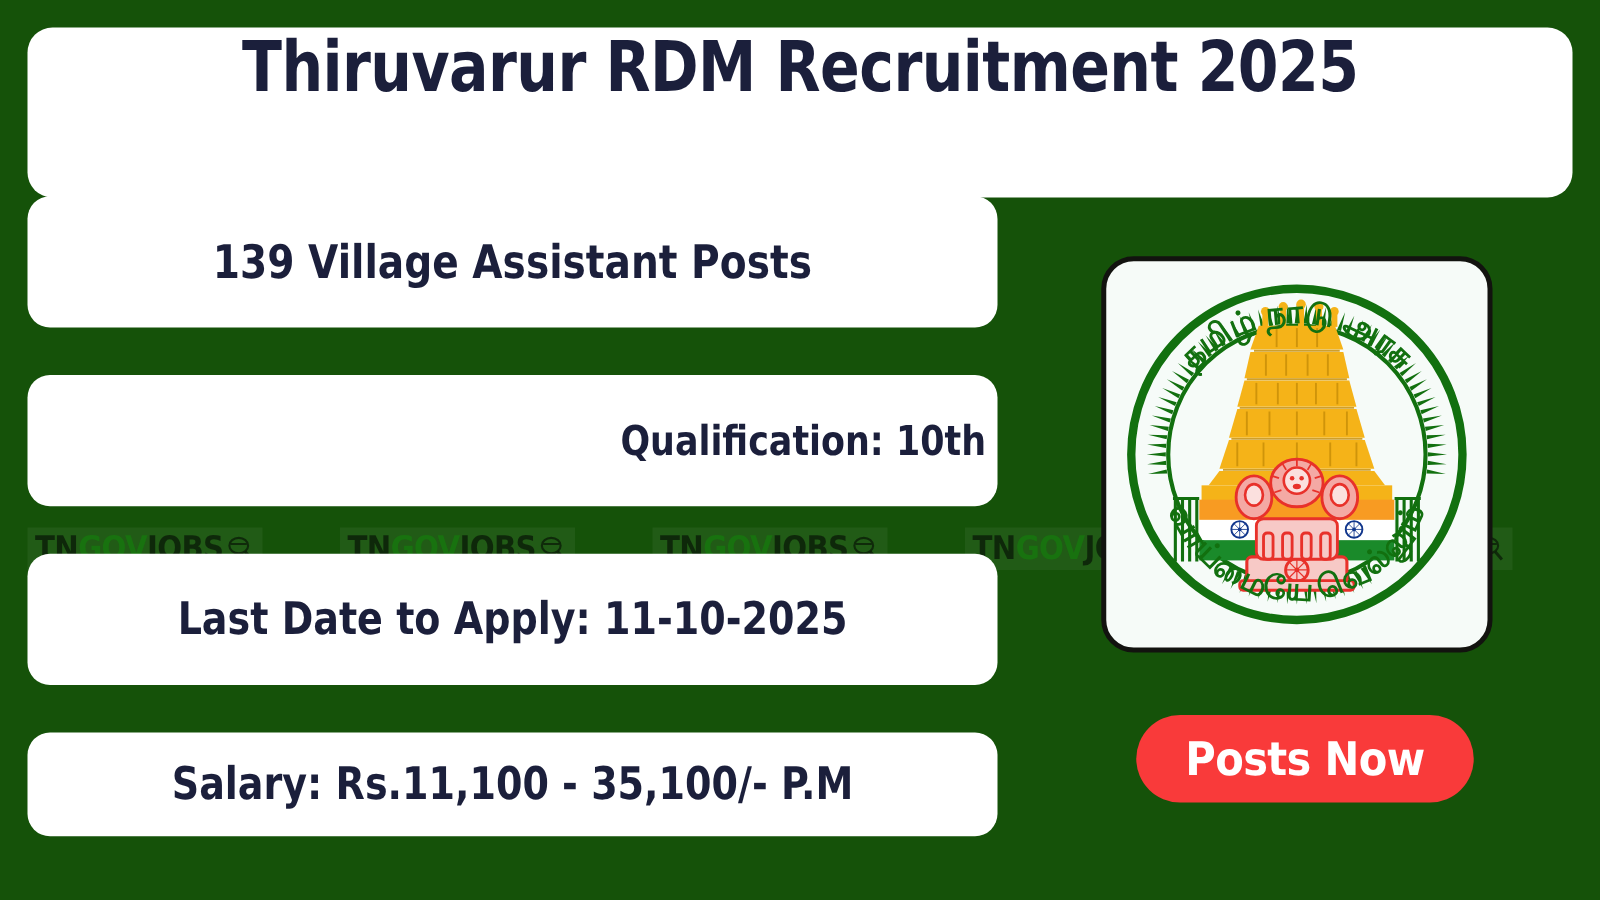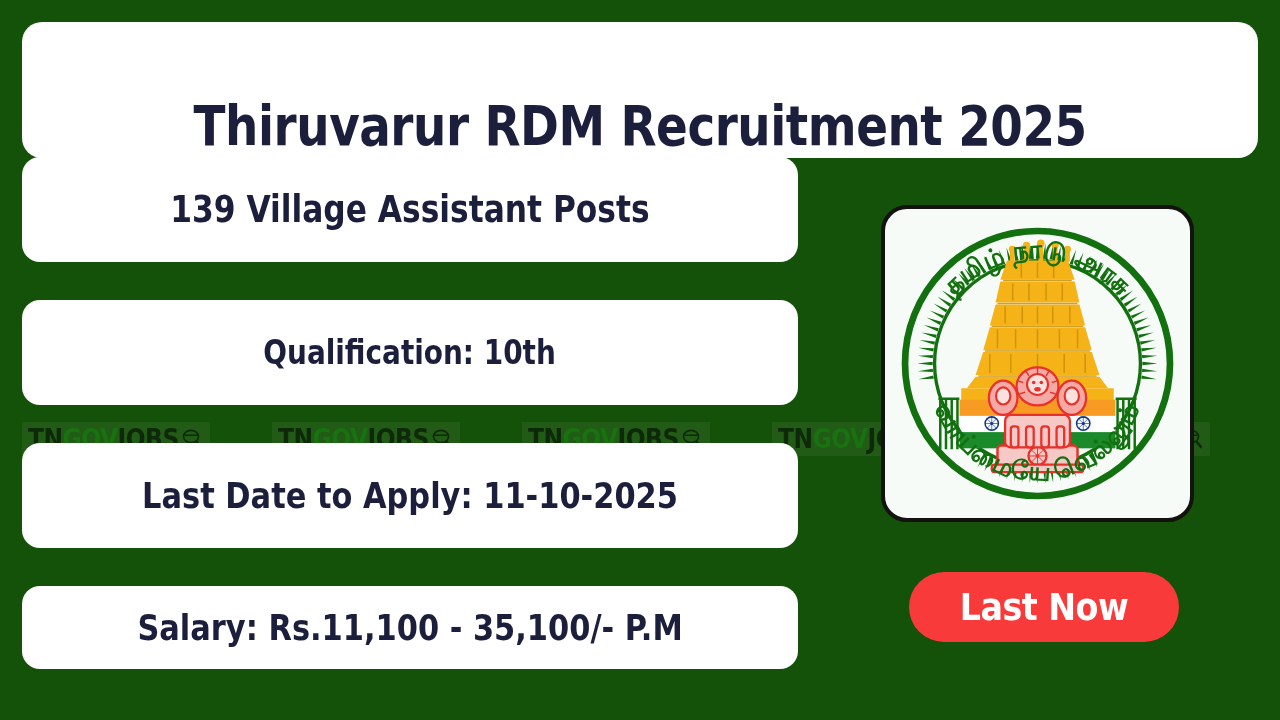--- a/index.html
+++ b/index.html
@@ -6,42 +6,42 @@
   body{
     width:1280px;height:720px;overflow:hidden;
     background:#155209;
     font-family:"Liberation Sans", sans-serif;
     position:relative;
   }
   
   #title-card{
     position:absolute;left:22px;top:22px;width:1236px;height:136px;
     background:#ffffff;border-radius:20px;
-    display:flex;align-items:flex-end;justify-content:center;
+    display:flex;align-items:flex-start;justify-content:center;
   }
   #title-text{
     font-family:"DejaVu Sans Condensed","Liberation Sans Narrow","Liberation Sans",sans-serif;
     font-weight:bold;font-size:56px;color:#1b1f3b;
     letter-spacing:-0.5px;white-space:nowrap;
     transform:scaleX(0.93);transform-origin:center;
   }
   
   .info-card{
     position:absolute;left:22px;width:776px;height:105px;
     background:#ffffff;border-radius:18px;
     display:flex;align-items:center;justify-content:center;
     z-index:3;
   }
   .info-text{
     font-family:"DejaVu Sans Condensed","Liberation Sans Narrow","Liberation Sans",sans-serif;
     font-weight:bold;color:#1b1f3b;white-space:nowrap;
     transform:scaleX(0.94);transform-origin:center;
   }
   #card-0{top:157px;} #card-0 .info-text{font-size:37px;}
-  #card-1{top:300px;} #card-1 .info-text{font-size:33px;}
+  #card-1{top:300px;justify-content:flex-end;} #card-1 .info-text{font-size:33px;}
   #card-2{top:443px;} #card-2 .info-text{font-size:36px;}
   #card-3{top:586px;height:83px;} #card-3 .info-text{font-size:36px;}
 
   
   #emblem-box{
     position:absolute;left:881px;top:205px;width:313px;height:317px;
     background:#f6fbf8;border:4px solid #12130f;border-radius:26px;
     box-sizing:border-box;overflow:hidden;z-index:3;
   }
   #emblem-svg{display:block;width:100%;height:100%;}
@@ -401,14 +401,14 @@
     <text font-size="27" font-weight="bold" fill="#12700f" font-family="Liberation Sans, DejaVu Sans, sans-serif">
       <textPath href="#arcTop" startOffset="50%" text-anchor="middle">தமிழ் நாடு அரசு</textPath>
     </text>
     <text font-size="27" font-weight="bold" fill="#12700f" font-family="Liberation Sans, DejaVu Sans, sans-serif">
       <textPath href="#arcBot" startOffset="50%" text-anchor="middle">வாய்மையே வெல்லும்</textPath>
     </text>
   </svg>
 </div>
 
 <button id="apply-btn">
-  <span id="apply-label">Last Now</span>
+  <span id="apply-label">Posts Now</span>
 </button>
 
 </body></html>

